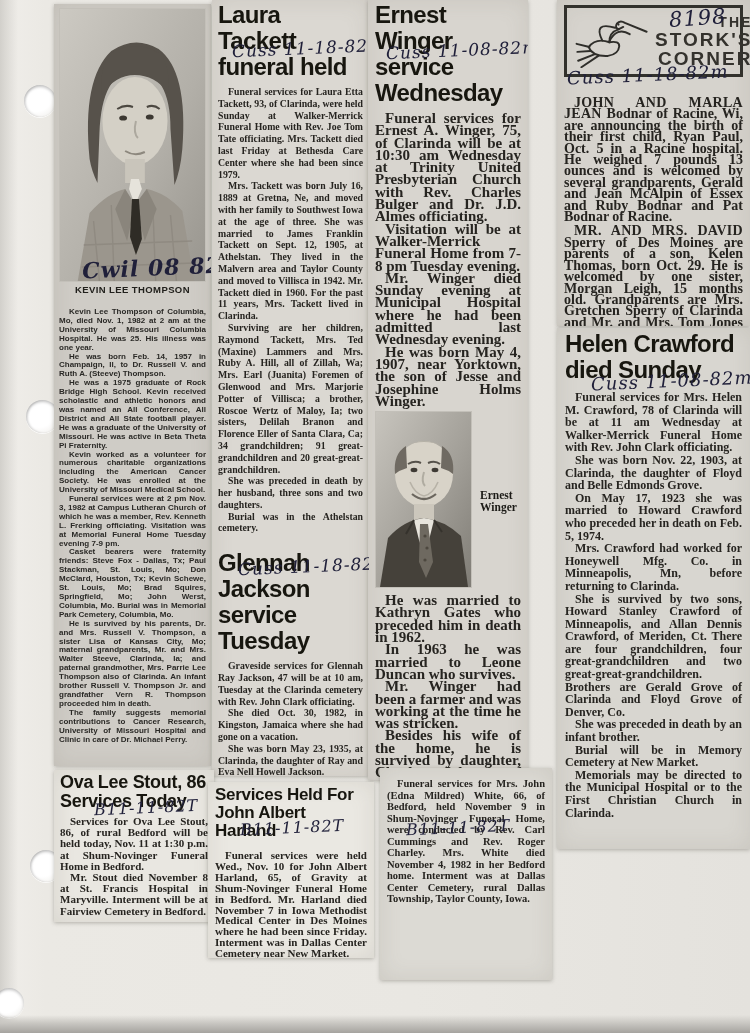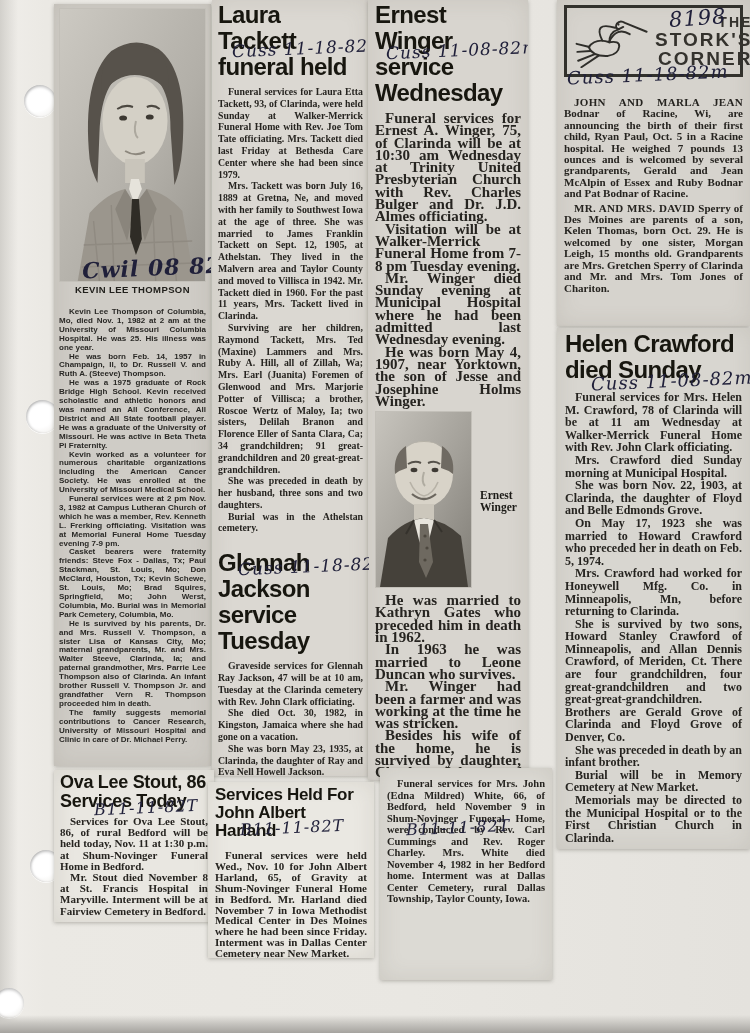--- a/index.html
+++ b/index.html
@@ -25,21 +25,21 @@
   .h1 { font-family:"Liberation Sans", sans-serif; font-weight:bold;
     font-size:24px; line-height:26px; letter-spacing:-0.6px; color:#17160f; margin:0; }
   .h2 { font-family:"Liberation Sans", sans-serif; font-weight:bold;
     font-size:17px; line-height:18px; letter-spacing:-0.3px; color:#17160f; margin:0; }
   .hl { display:block; }
   .bodytext { text-align:justify; color:#262420; }
   .bodytext p { margin:0; text-indent:10px;font-weight:bold; }
   .t-thompson { font-family:"Liberation Sans", sans-serif; font-size:8px;  line-height:8.9px;  color:#2a2926; }
   .t-col2     { font-size:9.8px;  line-height:11.8px; }
   .t-winger   { font-size:15px;  line-height:12.3px; }
-  .t-storks   { font-size:11px; line-height:11.4px; }
+  .t-storks   { font-size:14px; line-height:11.4px; }
   .t-crawford { font-size:12px;   line-height:12.6px; }
   .t-stout    { font-size:11px;   line-height:11.2px; }
   .t-harland  { font-size:11px;   line-height:10.9px; }
   .t-white    { font-size:10.5px; line-height:11.5px; }
   .hand { position:absolute; font-family:"DejaVu Serif", serif; font-style:italic;
     color:#20203a; white-space:nowrap; transform:rotate(-2.5deg); letter-spacing:1px; z-index:5; }
   .caption-sans { font-family:"Liberation Sans", sans-serif; font-weight:bold;
     font-size:9.5px; letter-spacing:.4px; text-align:center; color:#21201c; }
   .photo-frame { border:1px solid #c3c0b9; background:#aaa7a0; }
   .photo-frame svg { display:block; }
@@ -224,21 +224,20 @@
   </section>
 
   <section class="clip" style="left:557px;top:328px;width:193px;height:521px;background:#d8d6d0;padding:3px 8px;box-sizing:border-box;">
     <h2 class="h1">
       <span class="hl">Helen Crawford</span>
       <span class="hl">died Sunday</span>
     </h2>
     <div class="hand" style="left:34px;top:42px;font-size:18px;">Cuss 11-08-82m</div>
     <div class="bodytext t-crawford" style="margin-top:8px;">
       <p>Funeral services for Mrs. Helen M. Crawford, 78 of Clarinda will be at 11 am Wednesday at Walker-Merrick Funeral Home with Rev. John Clark officiating.</p>
-      <p>Mrs. Crawford died Sunday morning at Municipal Hospital.</p>
       <p>She was born Nov. 22, 1903, at Clarinda, the daughter of Floyd and Belle Edmonds Grove.</p>
       <p>On May 17, 1923 she was married to Howard Crawford who preceded her in death on Feb. 5, 1974.</p>
       <p>Mrs. Crawford had worked for Honeywell Mfg. Co. in Minneapolis, Mn, before returning to Clarinda.</p>
       <p>She is survived by two sons, Howard Stanley Crawford of Minneapolis, and Allan Dennis Crawford, of Meriden, Ct. There are four grandchildren, four great-grandchildren and two great-great-grandchildren. Brothers are Gerald Grove of Clarinda and Floyd Grove of Denver, Co.</p>
       <p>She was preceded in death by an infant brother.</p>
       <p>Burial will be in Memory Cemetery at New Market.</p>
       <p>Memorials may be directed to the Municipal Hospital or to the First Christian Church in Clarinda.</p>
     </div>
   </section>
 

